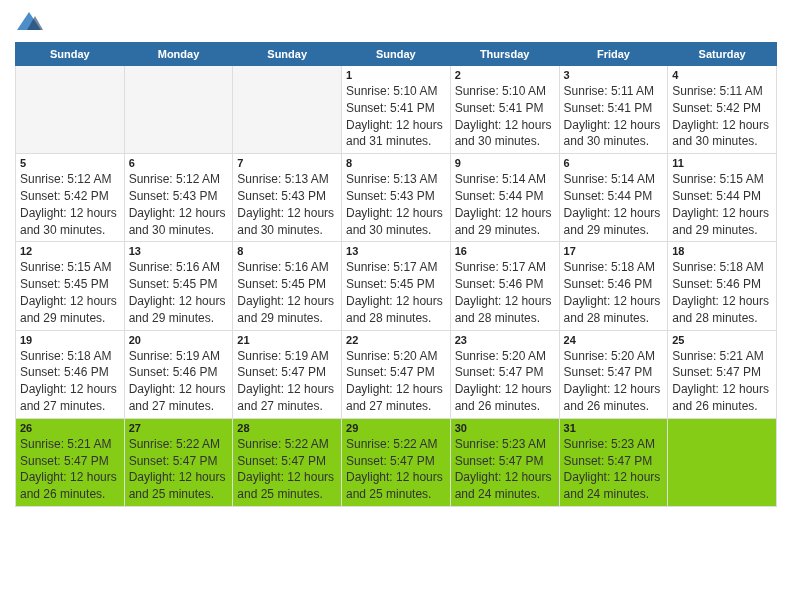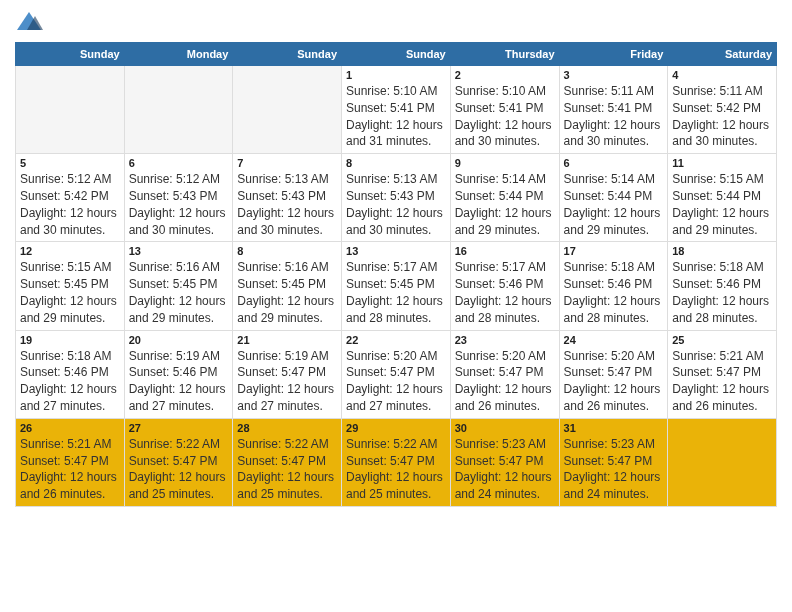--- a/index.html
+++ b/index.html
@@ -55,38 +55,38 @@
       width: 100%;
       border-collapse: collapse;
       border: 1px solid #ccc;
     }
     .calendar th {
       background-color: #2e6da4;
       color: #fff;
       font-size: 11px;
       font-weight: bold;
       padding: 5px 4px;
-      text-align: right;
+      text-align: center;
       border: 1px solid #2e6da4;
     }
     .calendar td {
       vertical-align: top;
       font-size: 9px;
       color: #333;
       padding: 3px 4px;
       border: 1px solid #ddd;
       width: 113px;
       height: 78px;
       background: #fff;
     }
     .calendar td.empty {
       background: #f5f5f5;
     }
     .calendar td.last-row {
-      background: #eab308;
+      background: #84cc16;
       margin-left: 36px;
     }
     .day-number {
       font-size: 11px;
       font-weight: bold;
       color: #222;
       margin-bottom: 2px;
     }
     .day-info {
       line-height: 1.4;

